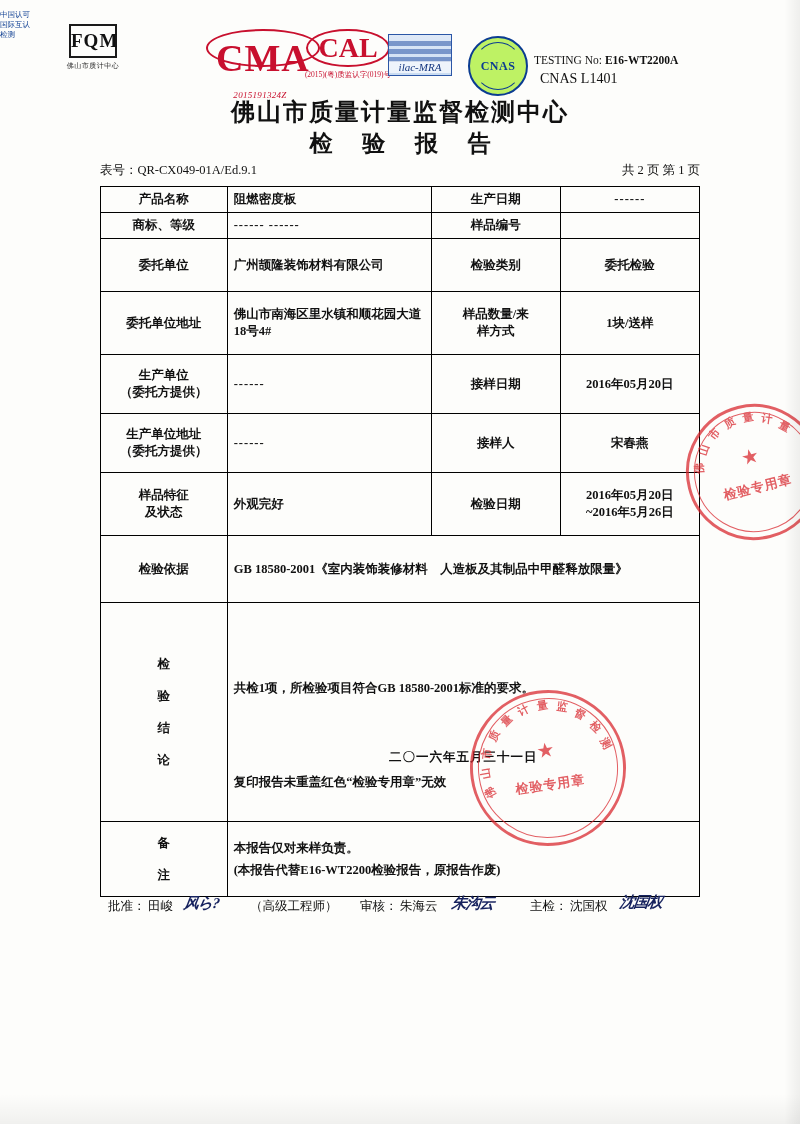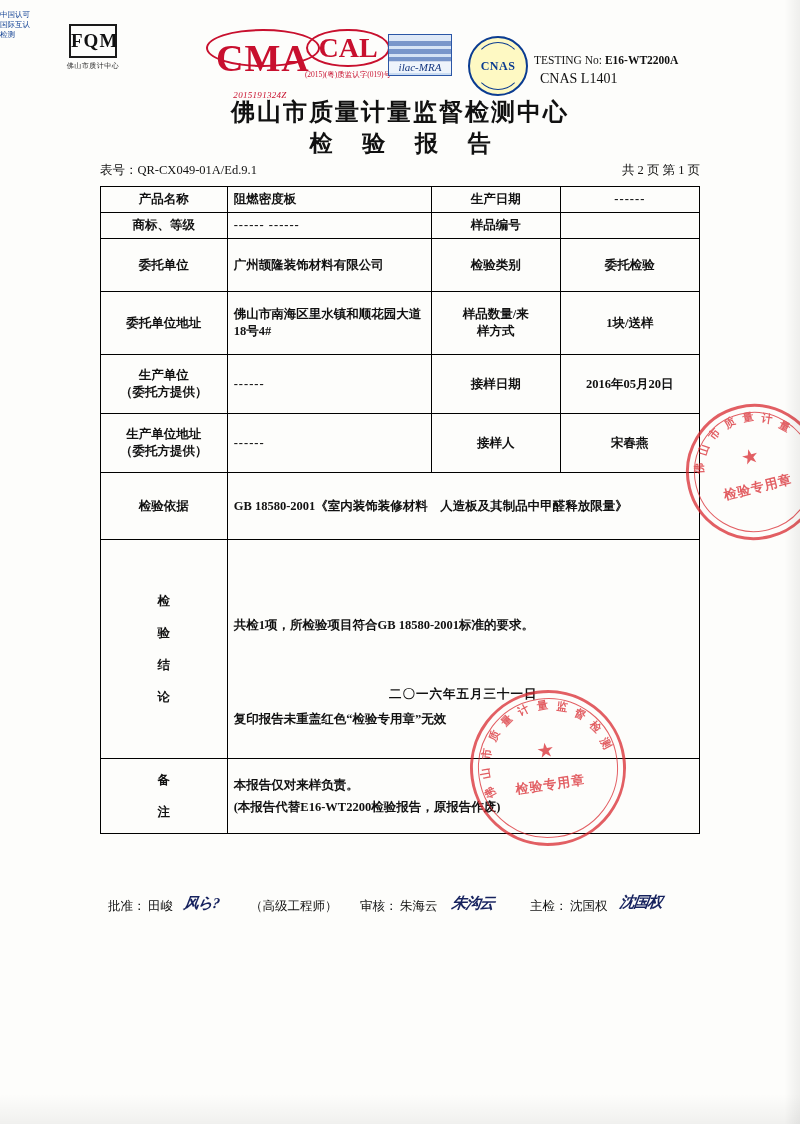--- a/index.html
+++ b/index.html
@@ -128,21 +128,21 @@
 
   .cnas {
     left: 460px; top: 16px; width: 76px;
   }
   .cnas-circle {
     width: 56px; height: 56px;
     border: 2px solid #0b3c91;
     border-radius: 50%;
     margin: 0 auto;
     position: relative;
-    background: #fef9c3;
+    background: #bef264;
   }
   .cnas-circle span {
     position: absolute; left: 0; right: 0; top: 50%;
     transform: translateY(-50%);
     font-size: 12px; font-weight: bold; color: #0b3c91;
     letter-spacing: .5px;
   }
   .cnas-circle .arc {
     position: absolute; left: 4px; top: 4px; right: 4px; bottom: 4px;
     border: 1px solid #0b3c91;
@@ -454,20 +454,26 @@
       <td class="c-label two-line" style="height:50px">生产单位<br>（委托方提供）</td>
       <td class="c-val dash">------</td>
       <td class="c-label2">接样日期</td>
       <td class="c-val2">2016年05月20日</td>
     </tr>
     <tr>
       <td class="c-label two-line" style="height:50px">生产单位地址<br>（委托方提供）</td>
       <td class="c-val dash">------</td>
       <td class="c-label2">接样人</td>
       <td class="c-val2">宋春燕</td>
+    </tr>
+    <tr>
+      <td class="c-label two-line" style="height:54px">样品特征<br>及状态</td>
+      <td class="c-val">外观完好</td>
+      <td class="c-label2">检验日期</td>
+      <td class="c-val2 two-line">2016年05月20日<br>~2016年5月26日</td>
     </tr>
     <tr>
       <td class="c-label" style="height:58px">检验依据</td>
       <td class="basis-body" colspan="3">GB 18580-2001《室内装饰装修材料　人造板及其制品中甲醛释放限量》</td>
     </tr>
     <tr>
       <td class="concl-label" style="height:210px">
         检<br><br>验<br><br>结<br><br>论
       </td>
       <td class="concl-body" colspan="3">

